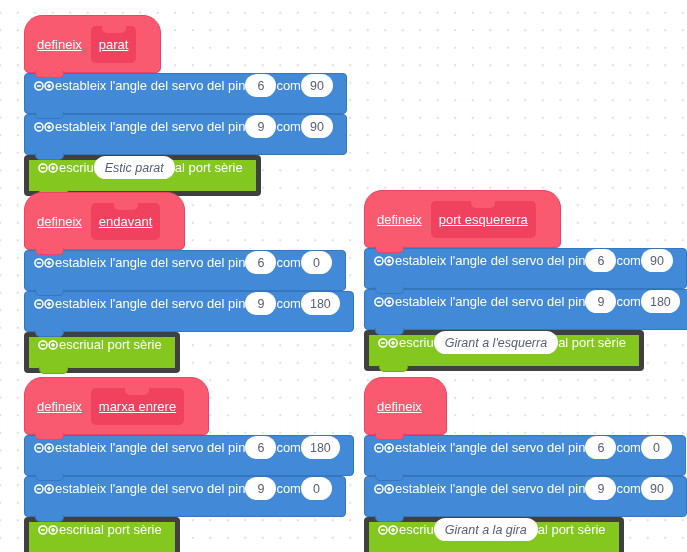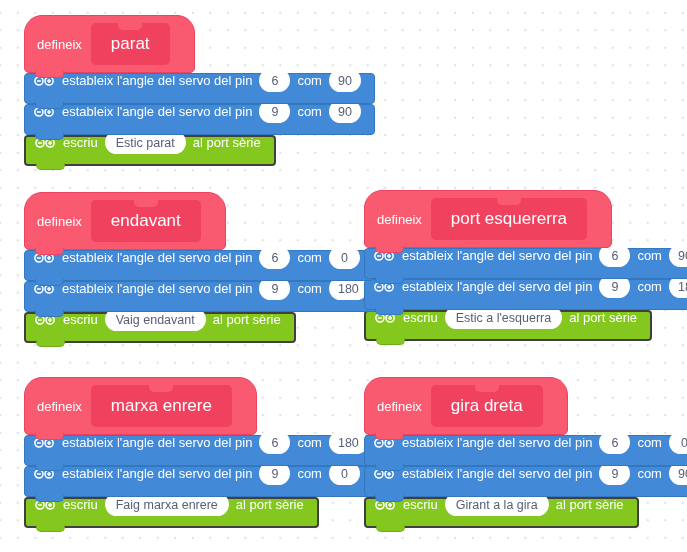--- a/index.html
+++ b/index.html
@@ -13,58 +13,58 @@
   }
   .group{position:absolute;}
   .z5{z-index:5}.z4{z-index:4}.z3{z-index:3}.z2{z-index:2}
 
   
   .hat{
     position:relative;display:flex;width:max-content;align-items:center;gap:9px;
     height:58px;padding:0 24px 0 12px;box-sizing:border-box;
     background:#F95A70;border:1px solid #EC4263;
     border-radius:18px 18px 5px 5px;
-    color:#fff;font-size:13px;
+    color:#fff;font-size:13px;text-decoration:underline;
   }
   .fname{
     position:relative;display:inline-block;
     background:#F0415F;border-radius:5px;
-    padding:11px 20px;color:#fff;font-size:17px;white-space:nowrap;
+    padding:11px 8px;color:#fff;font-size:13px;white-space:nowrap;
   }
   .fname::before{
     content:"";position:absolute;top:0;left:50%;transform:translateX(-50%);
     width:24px;height:7px;background:#F95A70;border-radius:0 0 5px 5px;
   }
 
   
   .block{
-    position:relative;display:flex;width:max-content;align-items:center;gap:7px;
-    height:31px;padding:0 13px 16px 8px;box-sizing:border-box;
+    position:relative;display:flex;width:max-content;align-items:center;
+    height:41px;padding:0 13px 16px 8px;box-sizing:border-box;
     border-radius:4px;color:#fff;font-size:13px;white-space:nowrap;
   }
   .block.servo{background:#428AD8;border:1px solid #3477BC;}
-  .block.serial{background:#84C81F;border:2px solid #404040;}
+  .block.serial{background:#84C81F;border:5px solid #404040;}
 
   
   .tabdown{
     position:absolute;bottom:-6px;left:10px;width:27px;height:6px;
     border-radius:0 0 5px 5px;z-index:6;
   }
   .tab-pink{background:#F95A70;border:1px solid #EC4263;border-top:none;}
   .tab-blue{background:#428AD8;border:1px solid #3477BC;border-top:none;}
   .tab-green{background:#84C81F;border:1px solid #6FAC15;border-top:none;}
 
   
   .oval{
     display:inline-flex;align-items:center;justify-content:center;
     background:#ffffff;color:#575E75;border-radius:12px;
     height:23px;font-size:12.5px;box-sizing:border-box;
   }
   .oval.num{min-width:31px;padding:0 9px;}
-  .oval.msg{padding:0 11px;}
+  .oval.msg{padding:0 11px;font-style:italic;}
 
   .icon{display:inline-flex;align-items:center;}
   .lbl{display:inline-block;}
 
   
   .g0{left:24px;top:15px;}
   .g1{left:24px;top:192px;}
   .g2{left:364px;top:190px;}
   .g3{left:24px;top:377px;}
   .g4{left:364px;top:377px;}
@@ -175,21 +175,20 @@
         <svg viewBox="0 0 26 14" width="22" height="12">
           <g fill="none" stroke="#fff" stroke-width="1.8">
             <circle cx="7" cy="7" r="4.8"></circle>
             <circle cx="19" cy="7" r="4.8"></circle>
             <path d="M4.7 7h4.6"></path>
             <path d="M16.7 7h4.6M19 4.7v4.6"></path>
           </g>
         </svg>
       </span>
     <span class="lbl">escriu</span>
-    <span class="oval msg">Vaig endavant</span>
     <span class="lbl">al port sèrie</span>
     <span class="tabdown tab-green"></span>
   </div>
 </div>
 
 <div class="group g2">
   <div class="hat z5">
     <span class="lbl">defineix</span>
     <span class="fname">port esquererra</span>
     <span class="tabdown tab-pink"></span>
@@ -233,21 +232,21 @@
         <svg viewBox="0 0 26 14" width="22" height="12">
           <g fill="none" stroke="#fff" stroke-width="1.8">
             <circle cx="7" cy="7" r="4.8"></circle>
             <circle cx="19" cy="7" r="4.8"></circle>
             <path d="M4.7 7h4.6"></path>
             <path d="M16.7 7h4.6M19 4.7v4.6"></path>
           </g>
         </svg>
       </span>
     <span class="lbl">escriu</span>
-    <span class="oval msg">Estic a l'esquerra</span>
+    <span class="oval msg">Girant a l'esquerra</span>
     <span class="lbl">al port sèrie</span>
     <span class="tabdown tab-green"></span>
   </div>
 </div>
 
 <div class="group g3">
   <div class="hat z5">
     <span class="lbl">defineix</span>
     <span class="fname">marxa enrere</span>
     <span class="tabdown tab-pink"></span>
@@ -291,30 +290,28 @@
         <svg viewBox="0 0 26 14" width="22" height="12">
           <g fill="none" stroke="#fff" stroke-width="1.8">
             <circle cx="7" cy="7" r="4.8"></circle>
             <circle cx="19" cy="7" r="4.8"></circle>
             <path d="M4.7 7h4.6"></path>
             <path d="M16.7 7h4.6M19 4.7v4.6"></path>
           </g>
         </svg>
       </span>
     <span class="lbl">escriu</span>
-    <span class="oval msg">Faig marxa enrere</span>
     <span class="lbl">al port sèrie</span>
     <span class="tabdown tab-green"></span>
   </div>
 </div>
 
 <div class="group g4">
   <div class="hat z5">
     <span class="lbl">defineix</span>
-    <span class="fname">gira dreta</span>
     <span class="tabdown tab-pink"></span>
   </div>
   <div class="block servo z4">
     <span class="icon">
         <svg viewBox="0 0 26 14" width="22" height="12">
           <g fill="none" stroke="#fff" stroke-width="1.8">
             <circle cx="7" cy="7" r="4.8"></circle>
             <circle cx="19" cy="7" r="4.8"></circle>
             <path d="M4.7 7h4.6"></path>
             <path d="M16.7 7h4.6M19 4.7v4.6"></path>

